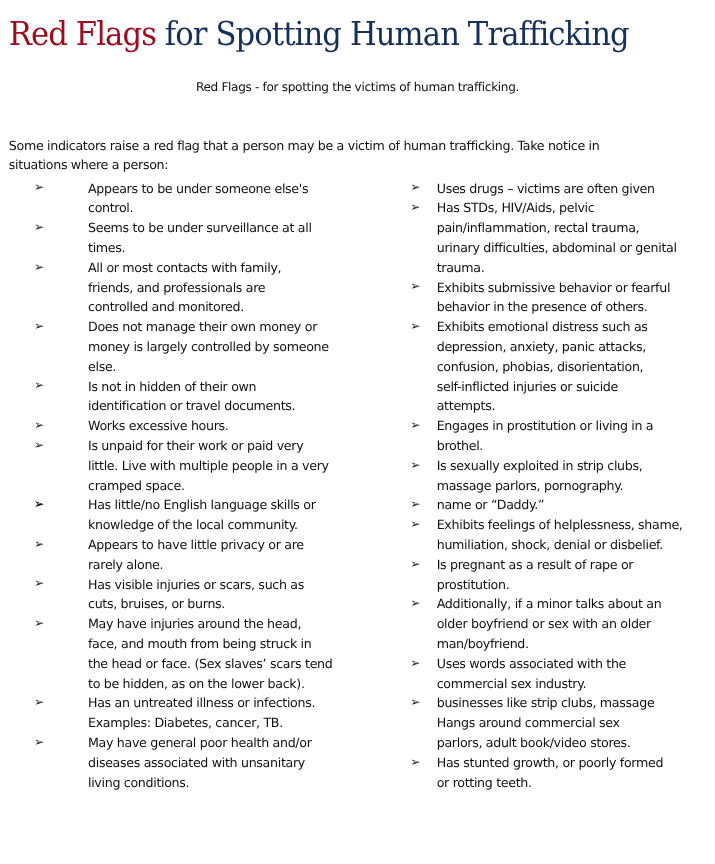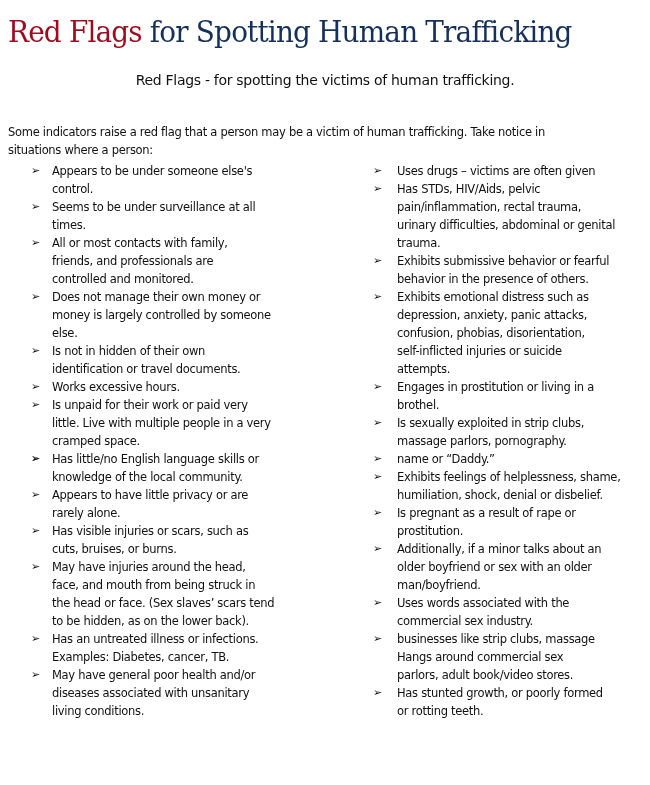--- a/index.html
+++ b/index.html
@@ -10,40 +10,40 @@
     .title {
       position: absolute; left: 8px; top: 10px; margin: 0;
       font-family: "DejaVu Serif", serif; font-weight: normal;
       font-size: 30px; letter-spacing: -0.9px; line-height: 44px; white-space: nowrap;
       transform: scaleX(0.93); transform-origin: left center;
     }
     .title .red { color: #9e0b1e; }
     .title .blue { color: #15305a; }
     .subtitle {
       position: absolute; left: 0; width: 650px; top: 72px; text-align: center;
-      font-size: 14px; letter-spacing: -0.3px; line-height: 16px; white-space: nowrap;
+      font-size: 11px; letter-spacing: -0.3px; line-height: 16px; white-space: nowrap;
     }
     .intro {
       position: absolute; left: 8px; top: 123px; width: 620px;
       font-size: 11.5px; letter-spacing: -0.3px; line-height: 18px;
     }
     .intro .ln { display: block; white-space: nowrap; }
     .col { position: absolute; top: 162px; }
     .col.left { left: 0; width: 340px; }
     .col.right { left: 340px; width: 310px; }
     .item { position: relative; }
     .bullet {
       position: absolute; top: 0; font-size: 11px; line-height: 18px; color: #111;
     }
     .col.left .bullet { left: 31px; }
     .col.right .bullet { left: 33px; }
     .text {
       font-size: 11.5px; letter-spacing: -0.3px; line-height: 18px;
     }
-    .col.left .text { margin-left: 52px; }
+    .col.left .text { margin-left: 80px; }
     .col.right .text { margin-left: 57px; }
     .text .ln { display: block; white-space: nowrap; }
   </style>
 </head>
 <body>
 
 <h1 class="title"><span class="red">Red Flags</span><span class="blue"> for Spotting Human Trafficking</span></h1>
 
 <div class="subtitle">Red Flags - for spotting the victims of human trafficking.</div>
 

